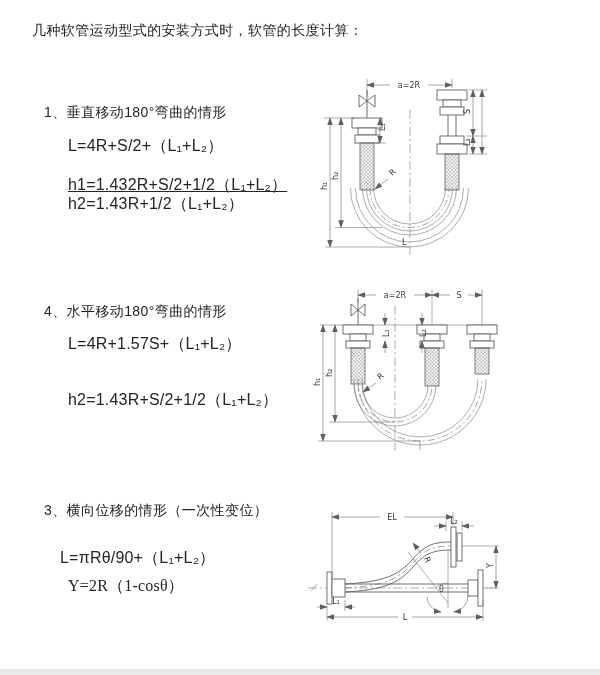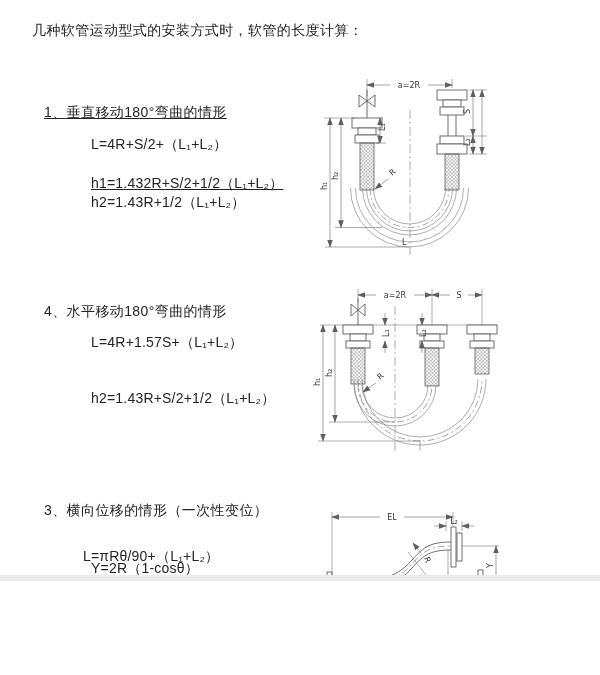--- a/index.html
+++ b/index.html
@@ -1,51 +1,51 @@
 <!DOCTYPE html>
 <html><head>
 <meta charset="utf-8">
 <style>
   html,body{margin:0;padding:0;background:#fff;}
-  .page{position:relative;width:600px;height:581px;background:#ffffff;overflow:hidden;
+  .page{position:relative;width:600px;height:675px;background:#ffffff;overflow:hidden;
         font-family:"Liberation Sans","DejaVu Sans",sans-serif;color:#242424;}
   .t{position:absolute;font-size:14px;white-space:nowrap;letter-spacing:.4px;}
   .title{left:32px;top:22px;}
   .heading{font-size:14px;}
-  .formula{font-size:14px;letter-spacing:.2px;margin-left:23px;}
+  .formula{font-size:16px;letter-spacing:.2px;}
   .diagram{position:absolute;}
   svg{font-family:"DejaVu Sans","Liberation Sans",sans-serif;}
   svg text{fill:#3a3a3a;font-size:8px;}
   .dl{stroke:#5f5f5f;stroke-width:.9;fill:none;}          
   .dlt{stroke:#6a6a6a;stroke-width:.55;fill:none;}        
   .dm{stroke:#6a6a6a;stroke-width:.6;fill:none;}          
   .cl{stroke:#777;stroke-width:.6;fill:none;stroke-dasharray:9 3 2 3;} 
   .hd{stroke:#6a6a6a;stroke-width:.6;fill:none;stroke-dasharray:7 3 2 3;} 
   .rect{fill:#fff;stroke:#5f5f5f;stroke-width:.9;}
   .bottom-strip{position:absolute;left:0;bottom:0;width:600px;height:6px;background:#eaeaea;}
 </style>
 </head>
 <body>
 
 <div class="page">
 
   <div class="t title">几种软管运动型式的安装方式时，软管的长度计算：</div>
 
-  <div class="t heading" style="left:44px;top:104px;text-decoration:underline;">1、垂直移动180°弯曲的情形</div>
+  <div class="t heading" style="left:44px;top:104px;">1、垂直移动180°弯曲的情形</div>
   <div class="t formula" style="left:68px;top:136px;">L=4R+S/2+（L₁+L₂）</div>
   <div class="t formula" style="left:68px;top:175px;text-decoration:underline;">h1=1.432R+S/2+1/2（L₁+L₂）</div>
   <div class="t formula" style="left:68px;top:194px;text-align:center;">h2=1.43R+1/2（L₁+L₂）</div>
 
   <div class="t heading" style="left:44px;top:303px;">4、水平移动180°弯曲的情形</div>
   <div class="t formula" style="left:68px;top:334px;">L=4R+1.57S+（L₁+L₂）</div>
   <div class="t formula" style="left:68px;top:390px;">h2=1.43R+S/2+1/2（L₁+L₂）</div>
 
   <div class="t heading" style="left:44px;top:502px;">3、横向位移的情形（一次性变位）</div>
   <div class="t formula" style="left:60px;top:548px;">L=πRθ/90+（L₁+L₂）</div>
-  <div class="t formula" style="left:68px;top:560px;">Y=2R（1-cosθ）</div>
+  <div class="t formula" style="left:68px;top:576px;font-family:Liberation Serif, serif;">Y=2R（1-cosθ）</div>
 
   <svg class="diagram" style="left:312px;top:72px;" width="280" height="192" viewBox="0 0 280 192">
     <defs>
       <marker id="ar1" viewBox="0 0 10 10" refX="9" refY="5" markerWidth="8" markerHeight="8" markerUnits="userSpaceOnUse" orient="auto-start-reverse">
         <path d="M0 1.5L10 5L0 8.5z" fill="#5f5f5f"></path>
       </marker>
       <pattern id="br1" width="3.5" height="3.5" patternUnits="userSpaceOnUse">
         <path d="M0 0L3.5 3.5M3.5 0L0 3.5" stroke="#8a8a8a" stroke-width="0.5"></path>
       </pattern>
     </defs>

